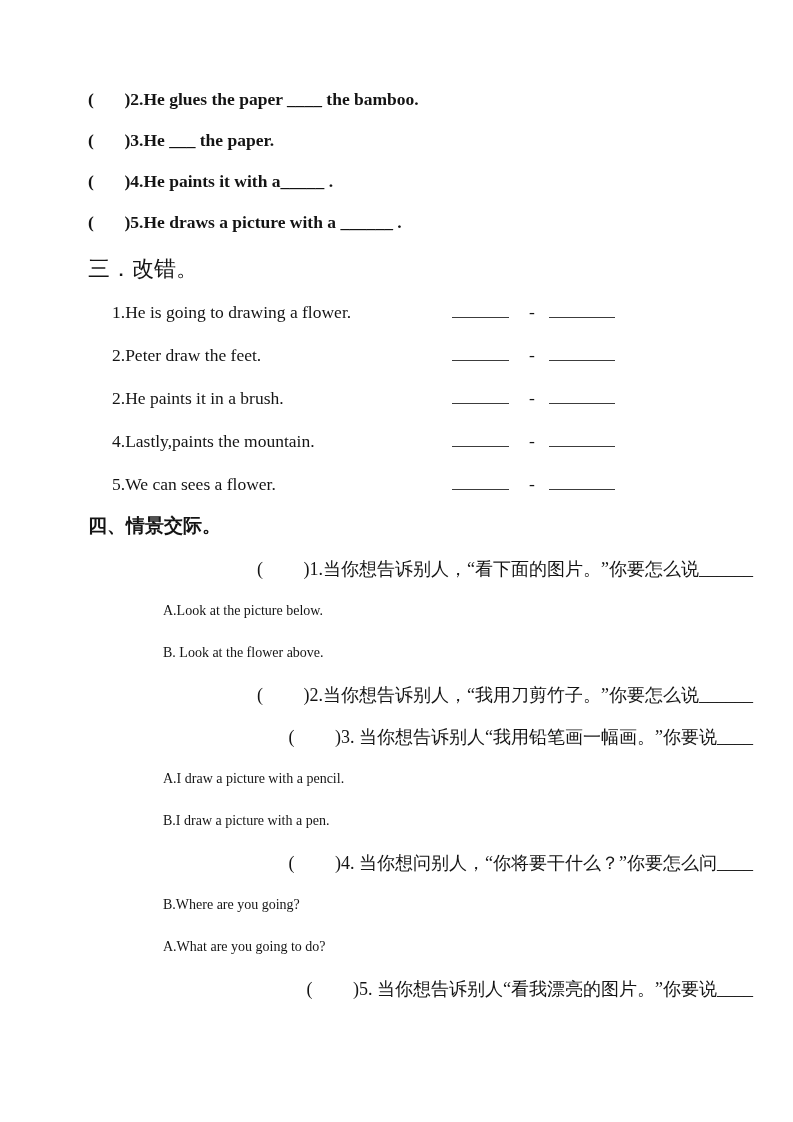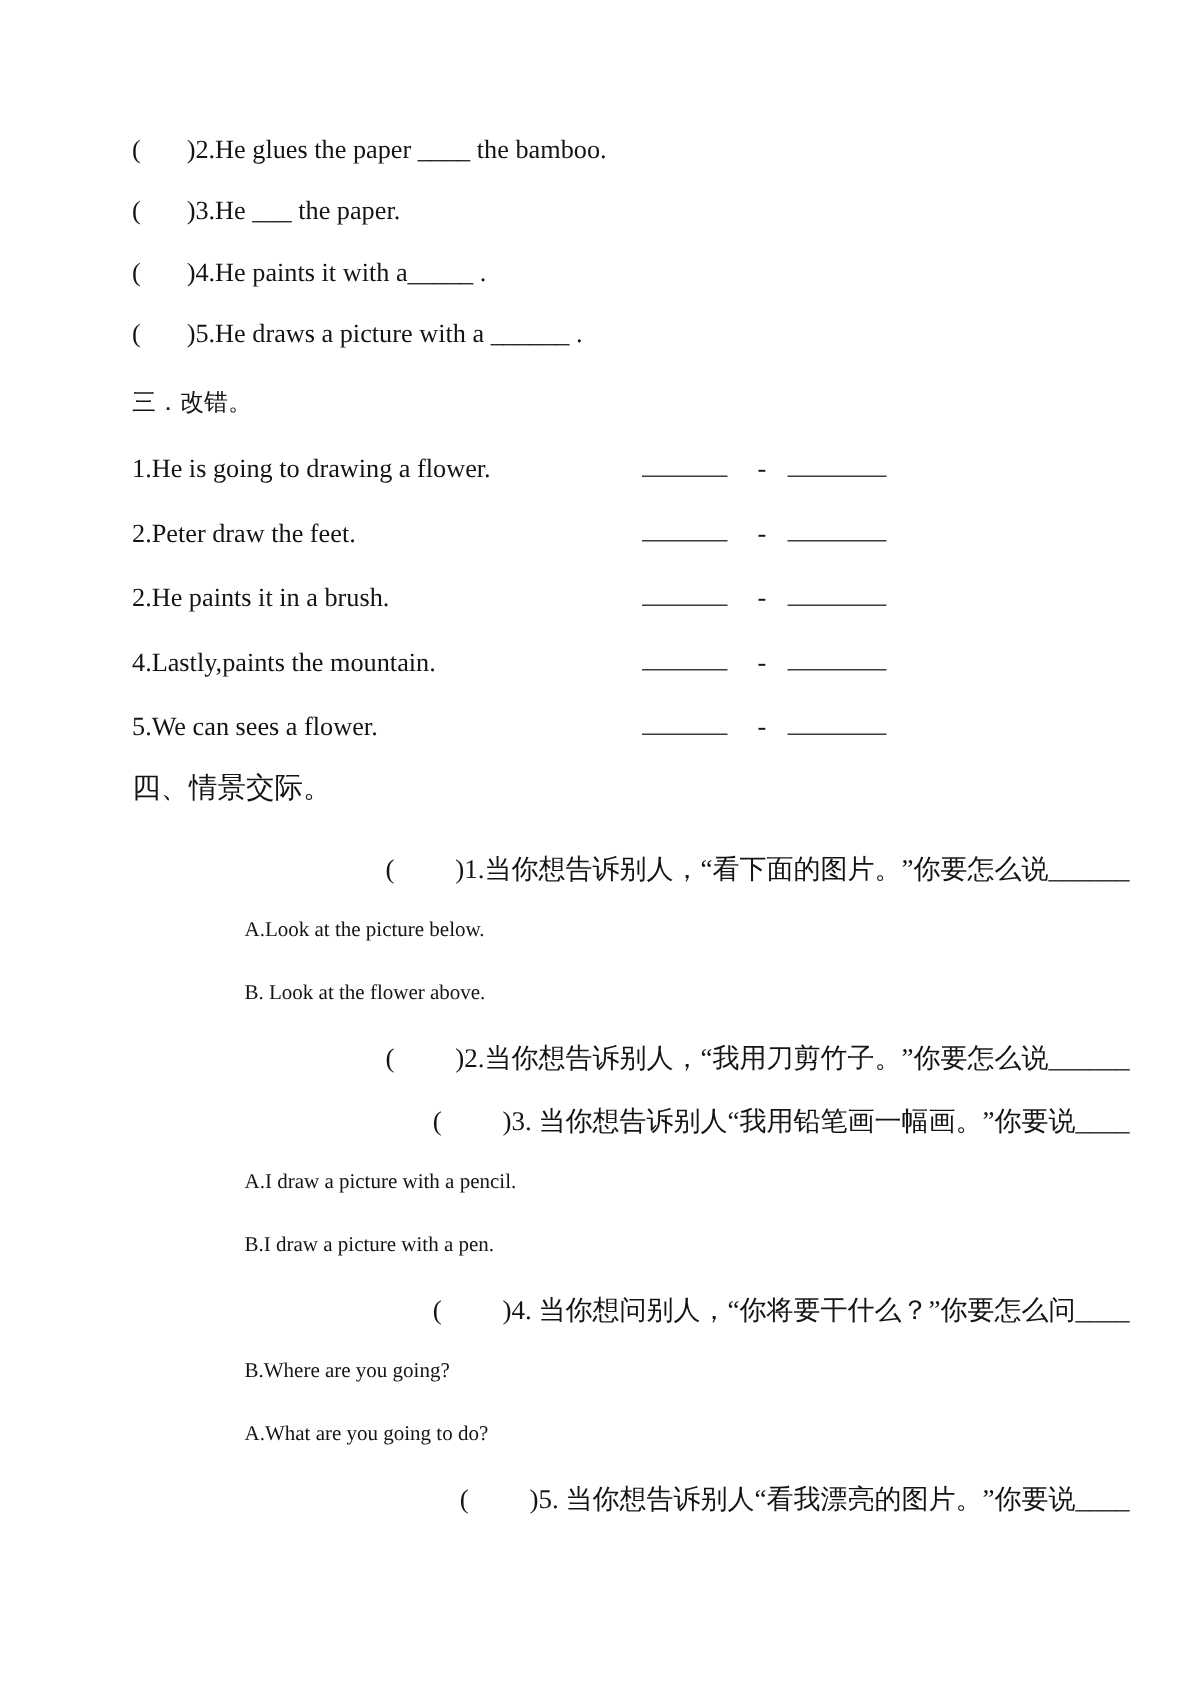--- a/index.html
+++ b/index.html
@@ -19,33 +19,35 @@
     overflow: hidden;
   }
   .line {
     white-space: pre-wrap;
   }
   
   .fill-line {
     font-size: 17.5px;
     line-height: 22px;
     margin-bottom: 19px;
+    font-weight: bold;
   }
   
   .corr-title {
-    font-size: 16px;
+    font-size: 22px;
     line-height: 22px;
     margin-top: 25px;
     margin-bottom: 19px;
   }
   .corr-row {
     font-size: 17.5px;
     line-height: 22px;
     margin-bottom: 19px;
     white-space: nowrap;
+    margin-left: 24px;
   }
   .corr-text {
     display: inline-block;
     width: 340px;
     white-space: pre-wrap;
   }
   .blank {
     display: inline-block;
     height: 18px;
     border-bottom: 1.5px solid #3c3c3c;
@@ -53,25 +55,25 @@
   }
   .blank-first { width: 57px; }
   .blank-second { width: 66px; margin-left: 14px; }
   .dash {
     display: inline-block;
     margin-left: 20px;
     font-size: 17.5px;
   }
   
   .sit-title {
-    font-weight: normal;
+    font-weight: bold;
     font-size: 19px;
     line-height: 24px;
     margin-top: 15px;
-    margin-bottom: 30px;
+    margin-bottom: 20px;
   }
   .q-line {
     font-size: 18px;
     line-height: 22px;
     margin-bottom: 20px;
     text-align: right;
   }
   .opt-line {
     font-size: 14px;
     line-height: 22px;

